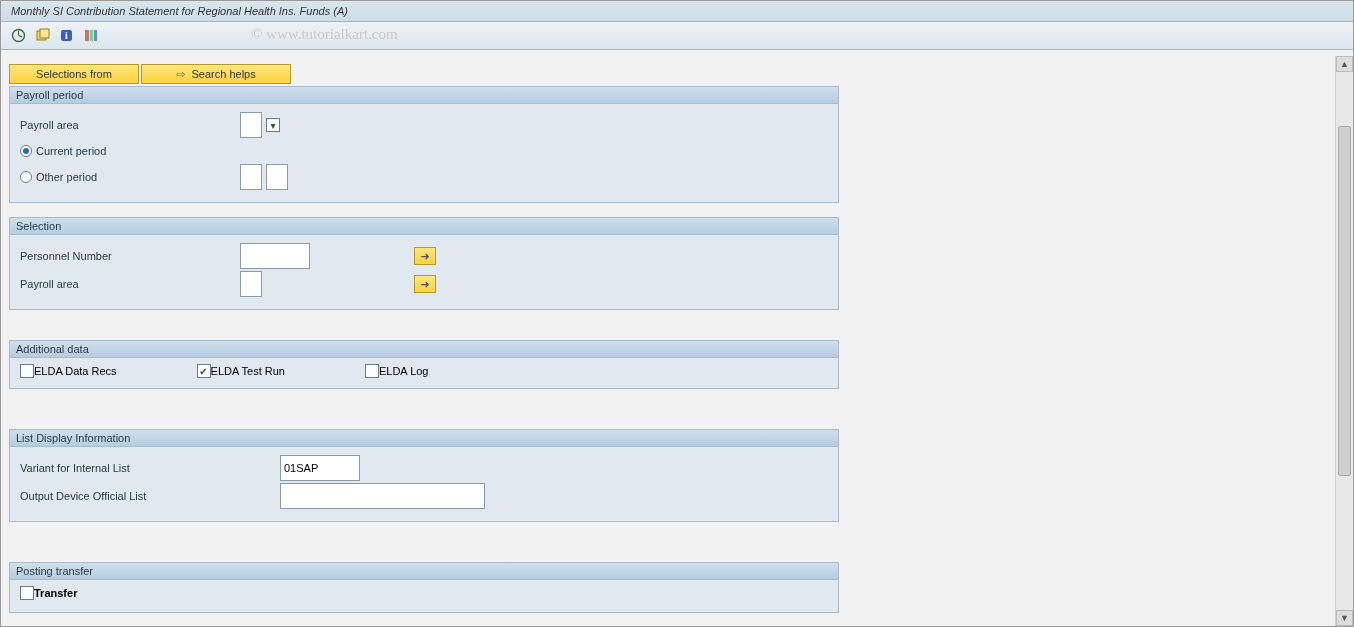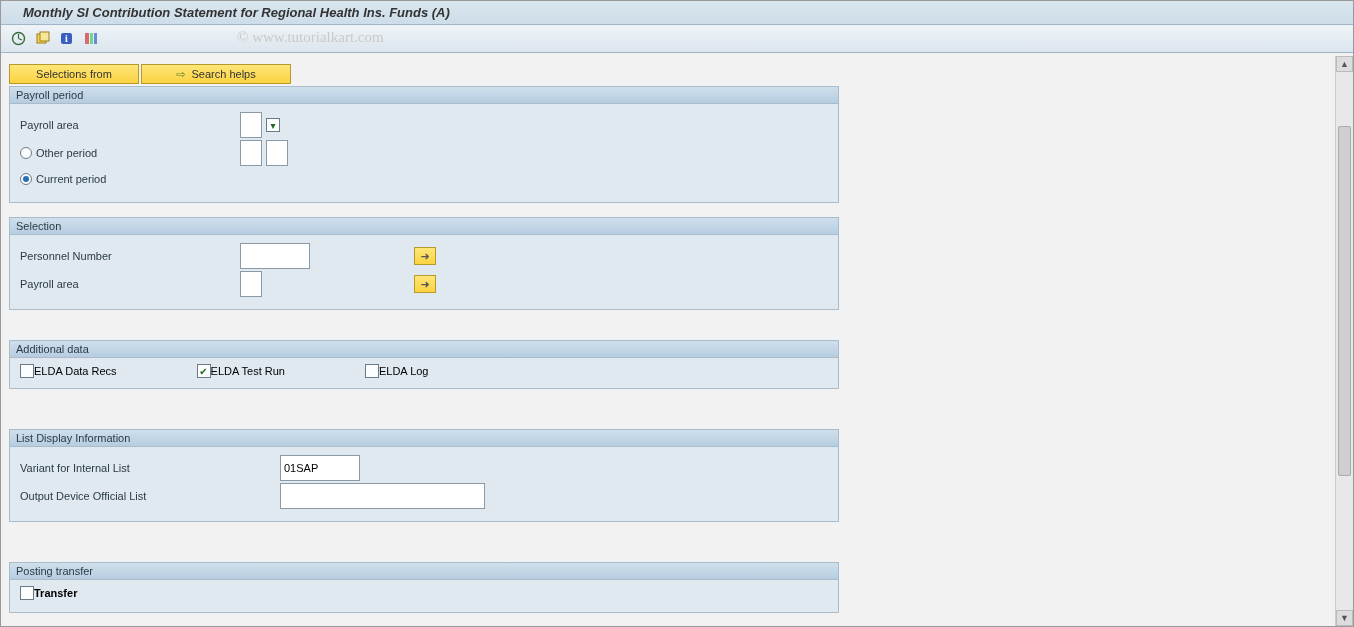--- a/index.html
+++ b/index.html
@@ -9,39 +9,39 @@
     background: #f2f2f2;
     width: 1354px;
     height: 627px;
     overflow: hidden;
     position: relative;
     border: 1px solid #999;
   }
   .title-bar {
     background: linear-gradient(to bottom, #d9e6ee 0%, #cddde9 100%);
     border-bottom: 1px solid #9fb6c9;
-    padding: 4px 22px;
+    padding: 4px 10px;
     font-style: italic;
-    font-weight: bold;
-    font-size: 13px;
+    font-weight: normal;
+    font-size: 11px;
     color: #333;
   }
   .toolbar-outer {
     background: linear-gradient(to bottom, #eef3f7 0%, #dce6ee 100%);
     border-bottom: 1px solid #9fb6c9;
     padding: 3px 8px;
     height: 28px;
     display: flex;
     align-items: center;
     gap: 6px;
     position: relative;
   }
   .watermark {
     position: absolute;
-    left: 236px;
+    left: 250px;
     top: 4px;
     color: #c9c9c9;
     font-size: 15px;
     font-style: normal;
     font-family: Georgia, serif;
     pointer-events: none;
   }
   .tool-icon {
     width: 18px; height: 18px;
     display: inline-flex;
@@ -221,34 +221,34 @@
     <div class="group-body">
       <div class="row">
         <div class="label">Payroll area</div>
         <div class="field">
           <input type="text" class="txt txt-xs" value="" style="">
           <span class="check">▾</span>
         </div>
       </div>
       <div class="row">
         <div class="label">
-          <span class="radio"></span>
-          <span>Other period</span>
-        </div>
-        <div class="field">
-          <input type="text" class="txt txt-xs" value="" style="">
-          <input type="text" class="txt txt-xs" value="" style="">
-        </div>
-      </div>
-      <div class="row">
-        <div class="label">
           <span class="radio">
                 <span class="dot"></span>
               </span>
           <span>Current period</span>
+        </div>
+      </div>
+      <div class="row">
+        <div class="label">
+          <span class="radio"></span>
+          <span>Other period</span>
+        </div>
+        <div class="field">
+          <input type="text" class="txt txt-xs" value="" style="">
+          <input type="text" class="txt txt-xs" value="" style="">
         </div>
       </div>
     </div>
   </div>
 
   <div class="group">
     <div class="group-header">Selection</div>
     <div class="group-body">
       <div class="row">
         <div class="label">Personnel Number</div>

